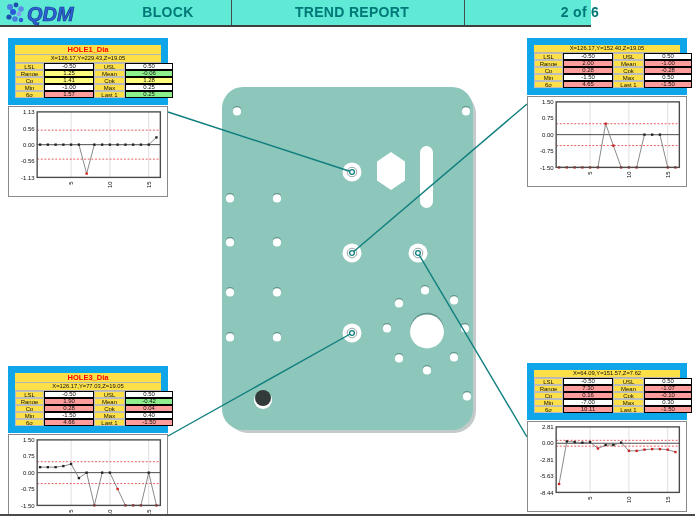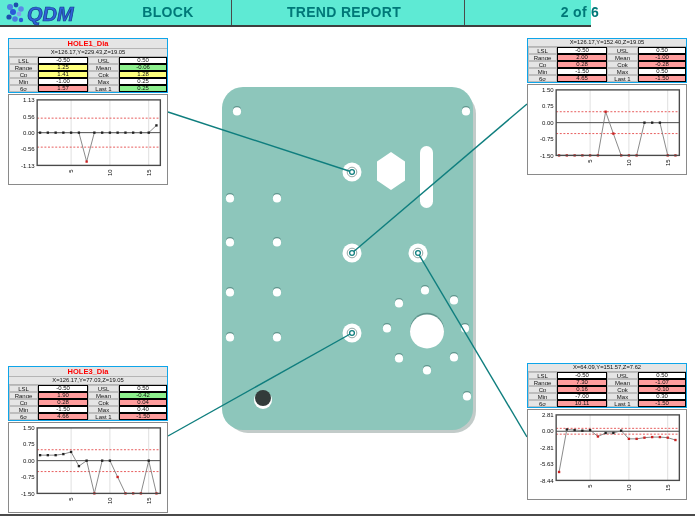--- a/index.html
+++ b/index.html
@@ -8,21 +8,21 @@
   #page{position:relative;width:695px;height:516px;background:#fff;overflow:hidden}
 
   
   .hdr{position:absolute;top:0;left:0;width:591px;height:27px;background:#5eead4;border-bottom:2px solid #3f3f3f;z-index:3}
   .hdr-cell{position:absolute;top:0;height:25px;line-height:25px;text-align:center;color:#007878;font-weight:bold;font-size:14px;letter-spacing:.3px}
   .hdr-div{position:absolute;top:0;width:1px;height:25px;background:#4a4a4a}
   .logo{position:absolute;left:3px;top:1px}
 
   
   .panel{position:absolute;width:160px;z-index:2;background:#fff}
-  .stat-table{border:1px solid #0ea5e9;background:#e5e5e5}
+  .stat-table{border:7px solid #0ea5e9;background:#fde047}
   .p-title{color:#f00;font-weight:bold;font-size:7.5px;height:10px;line-height:10px;text-align:center;border-bottom:1px solid #b5b5b5}
   .p-sub{font-size:5.8px;height:7.5px;line-height:7.5px;text-align:center;color:#111;border-bottom:1px solid #b5b5b5}
   .stat-grid{display:grid;grid-template-columns:29px 50px 31px 48px}
   .lbl{font-size:6px;height:7px;line-height:6.5px;text-align:center;color:#111;border:0.5px solid #bdbdbd;overflow:hidden}
   .val{font-size:6px;height:7px;line-height:5.5px;text-align:center;color:#111;border:1px solid #000;background:#fff;overflow:hidden}
   .val[data-tone="warn"]{background:#ffff7d}
   .val[data-tone="good"]{background:#8df08d}
   .val[data-tone="bad"]{background:#ff9d9d}
   .val[data-tone="plain"]{background:#fff}
   .chart-box{margin-top:1px;border:1px solid #8a8a8a;height:91px;background:#fff;display:flex;align-items:center;justify-content:center}
@@ -46,21 +46,21 @@
         <circle cx="10" cy="11" r="3" fill="#2a5bd7"></circle>
         <circle cx="16" cy="13" r="2.4" fill="#7fa3ec"></circle>
         <circle cx="6" cy="16" r="2.6" fill="#1d4fae"></circle>
         <circle cx="12" cy="18" r="2.8" fill="#4a7de0"></circle>
         <circle cx="18" cy="19" r="2.2" fill="#2a5bd7"></circle>
       </g>
       <text x="24" y="20" font-size="20" font-style="italic" font-weight="bold" fill="#2f62d8" stroke="#163a8c" stroke-width="0.7" font-family="Liberation Sans, sans-serif">QDM</text>
     </svg>
     <div class="hdr-cell" style="left:105px;width:126px">BLOCK</div>
     <div class="hdr-div" style="left:231px"></div>
-    <div class="hdr-cell" style="left:228px;width:232px">TREND REPORT</div>
+    <div class="hdr-cell" style="left:236px;width:232px">TREND REPORT</div>
     <div class="hdr-div" style="left:464px"></div>
     <div class="hdr-cell" style="left:465px;width:230px">2 of 6</div>
   </div>
 
   <svg class="layer" width="695" height="516" viewBox="0 0 695 516">
     <defs>
       <g id="sh">
           <circle cy="-0.9" r="4.1" fill="#5f948c"></circle>
           <circle cy="0.4" r="4.1" fill="#ffffff"></circle>
         </g>

